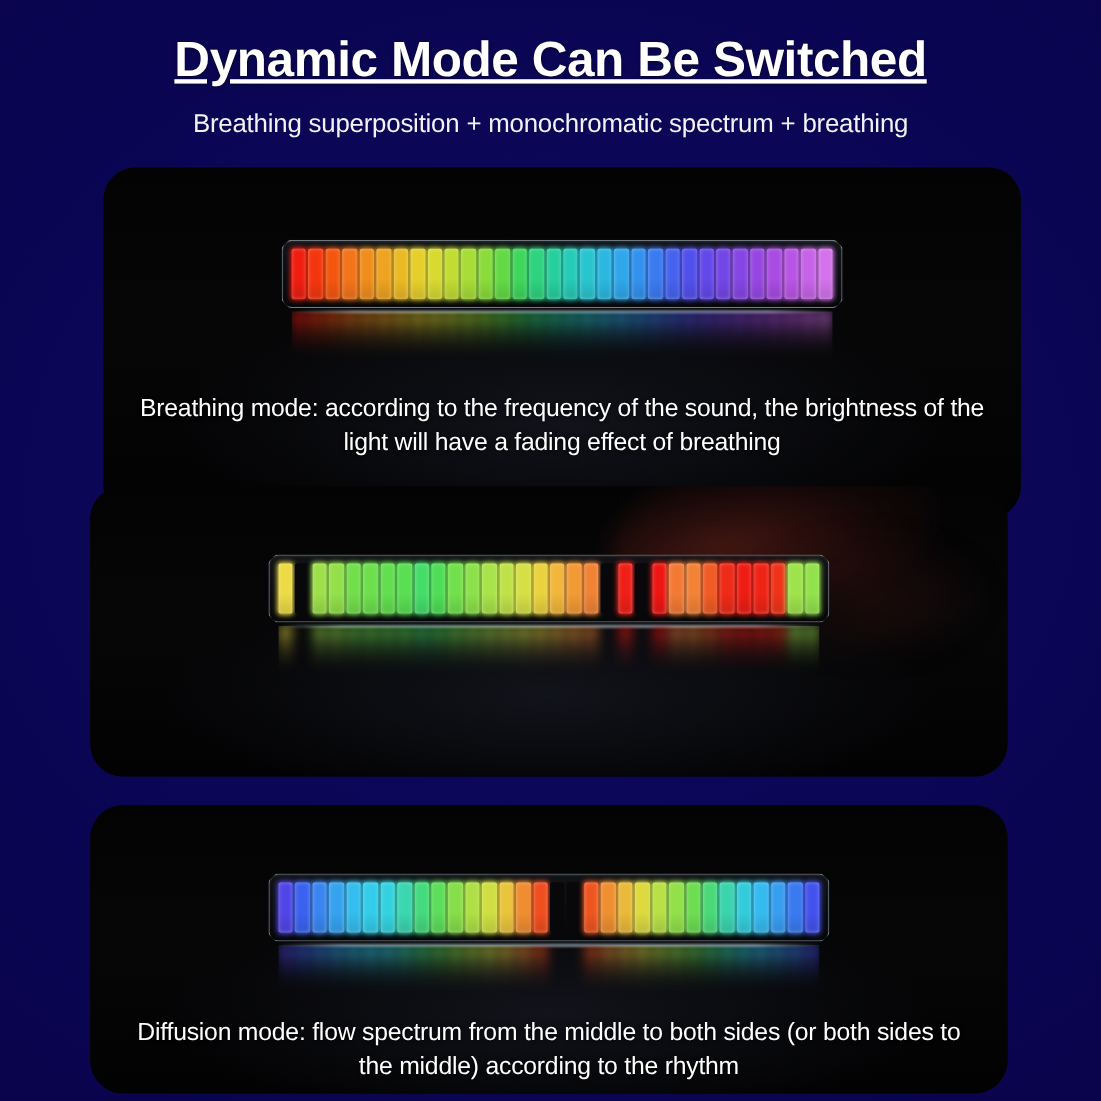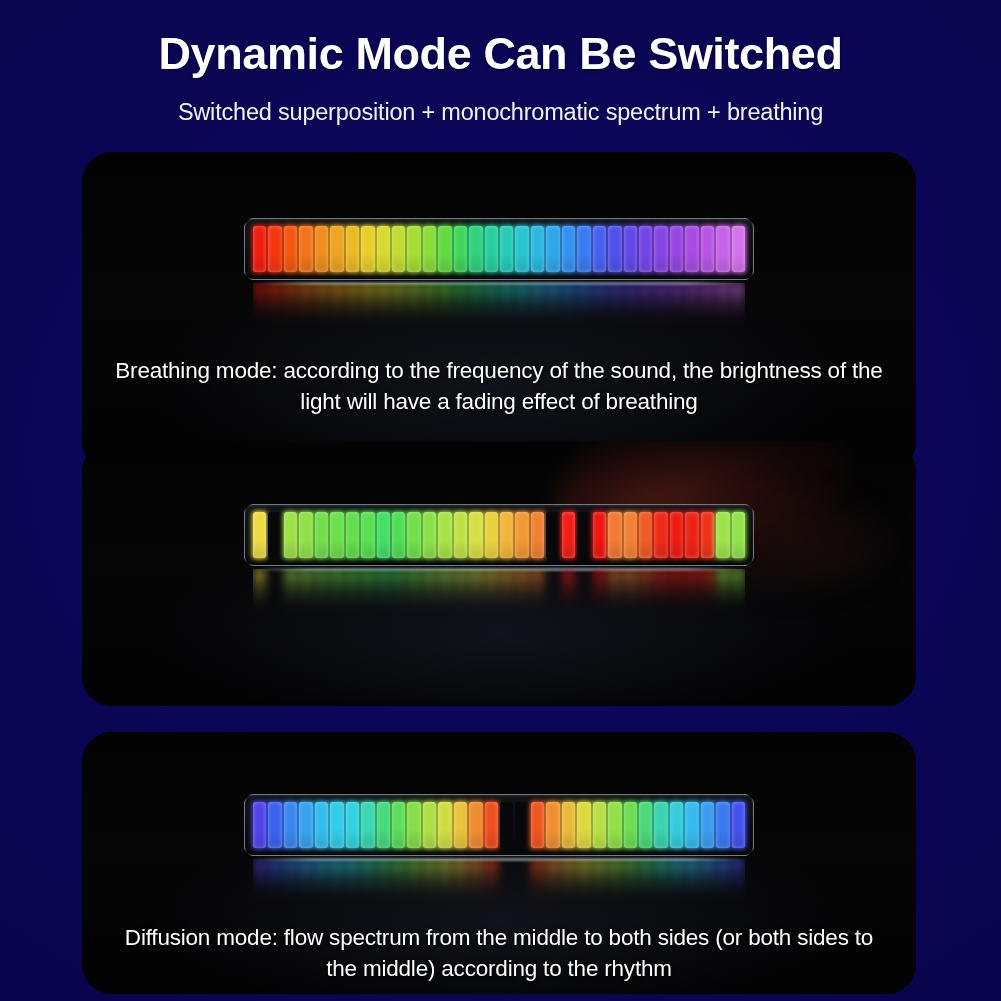--- a/index.html
+++ b/index.html
@@ -30,40 +30,41 @@
     text-align: center;
     padding-top: 26px;
   }
   .title {
     color: #ffffff;
     font-size: 45px;
     font-weight: bold;
     letter-spacing: -0.4px;
     line-height: 56px;
     text-shadow: 0 1px 3px rgba(0,0,0,0.5);
+    text-decoration: underline;
   }
   .subtitle {
     color: #f2f2f7;
     font-size: 23.5px;
     font-weight: normal;
     line-height: 32px;
     margin-top: 14px;
     letter-spacing: -0.2px;
   }
 
   
   .card {
     position: absolute;
     left: 82px;
     width: 834px;
     border-radius: 30px;
     background: #050505;
     overflow: hidden;
   }
-  .card-1 { top: 152px; height: 320px; }
+  .card-1 { top: 152px; height: 320px; margin-left: 12px; }
   .card-2 { top: 442px; height: 264px; }
   .card-3 { top: 732px; height: 262px; }
 
   .card-bg {
     position: absolute;
     inset: 0;
     background:
       radial-gradient(ellipse 60% 55% at 50% 72%, rgba(20,22,30,0.85) 0%, rgba(4,4,6,0) 70%),
       linear-gradient(180deg, #030304 0%, #060607 45%, #020203 100%);
   }
@@ -165,21 +166,21 @@
   .caption-2 { top: 197px; }
   .caption-3 { top: 190px; }
 </style>
 </head>
 <body>
 
 <div class="page">
 
   <div class="header">
     <div class="title">Dynamic Mode Can Be Switched</div>
-    <div class="subtitle">Switched superposition + monochromatic spectrum + breathing</div>
+    <div class="subtitle">Breathing superposition + monochromatic spectrum + breathing</div>
   </div>
 
   <div class="card card-1">
     <div class="card-bg"></div>
     <div class="device device-1">
       <div class="bar-frame">
           <div class="seg on" style="color: rgb(240, 29, 16); background: linear-gradient(rgb(240, 29, 16) 0%, rgb(240, 29, 16) 60%, rgba(240, 29, 16, 0.867) 100%);"></div>
           <div class="seg on" style="color: rgb(244, 54, 15); background: linear-gradient(rgb(244, 54, 15) 0%, rgb(244, 54, 15) 60%, rgba(244, 54, 15, 0.867) 100%);"></div>
           <div class="seg on" style="color: rgb(244, 86, 15); background: linear-gradient(rgb(244, 86, 15) 0%, rgb(244, 86, 15) 60%, rgba(244, 86, 15, 0.867) 100%);"></div>
           <div class="seg on" style="color: rgb(243, 116, 27); background: linear-gradient(rgb(243, 116, 27) 0%, rgb(243, 116, 27) 60%, rgba(243, 116, 27, 0.867) 100%);"></div>

